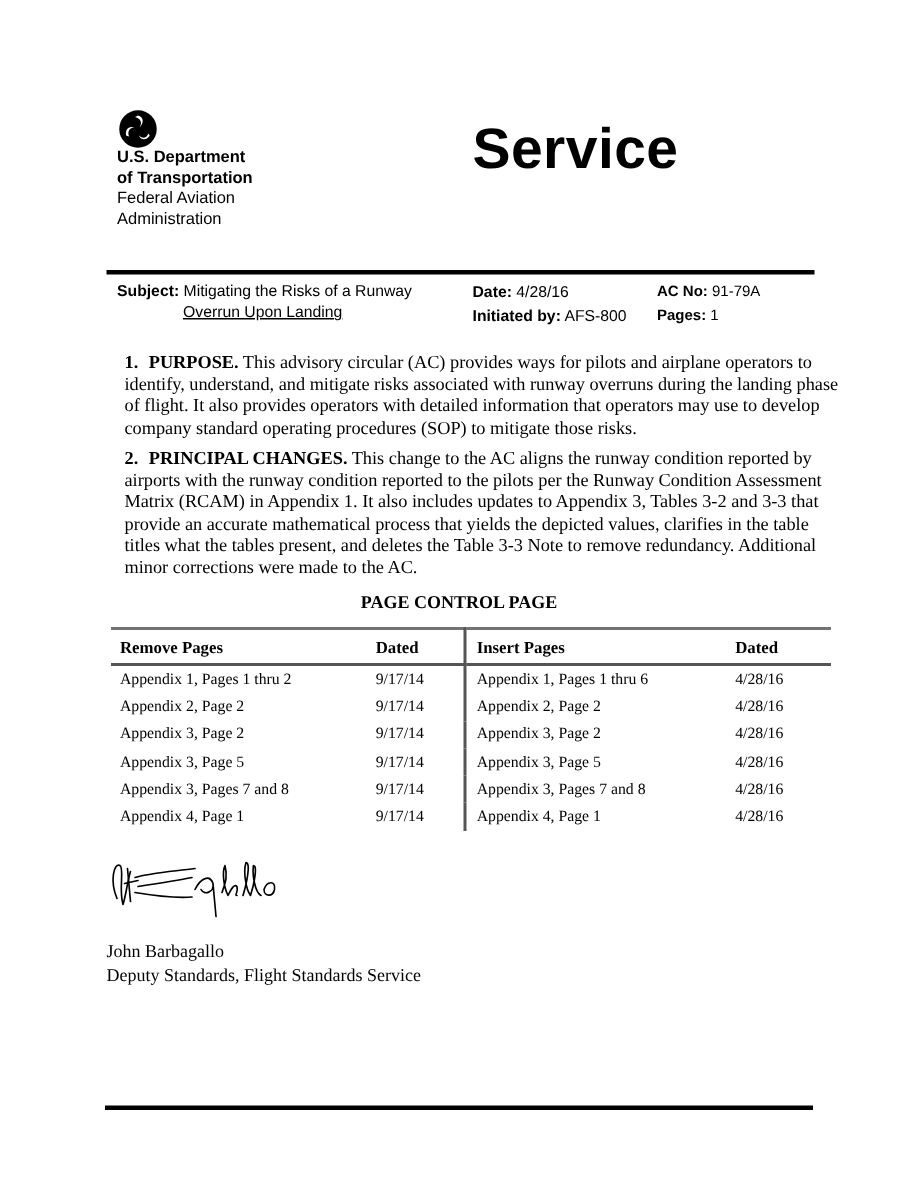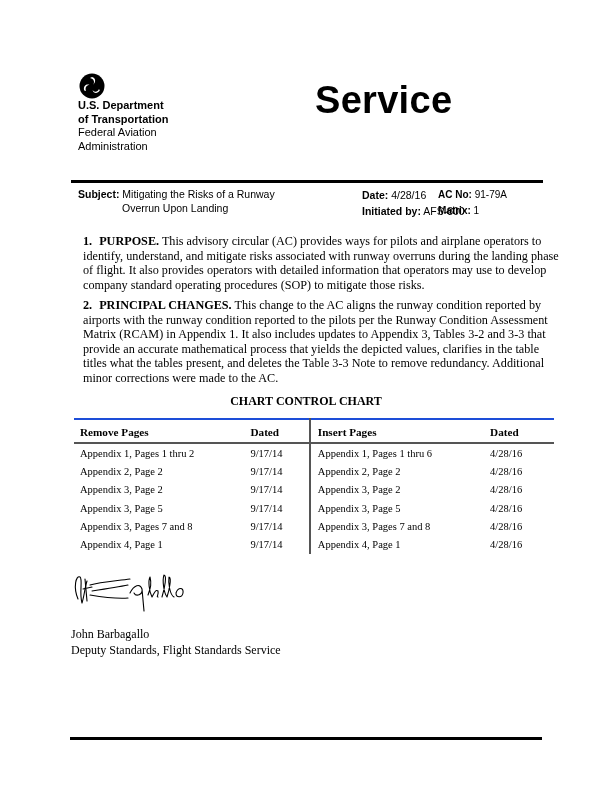--- a/index.html
+++ b/index.html
@@ -11,35 +11,35 @@
   #logo { left: 79px; top: 73px; width: 26px; height: 26px; }
   #agency { left: 78px; top: 99px; font-size: 11px; line-height: 13.5px; }
   #agency .b { font-weight: bold; }
 
   #title { left: 315px; top: 72px; font-size: 38px; font-weight: bold; line-height: 56px; letter-spacing: 0.3px; }
 
   .rule-thick { height: 3px; background: #000; }
   #hdr-rule { left: 71px; top: 180px; width: 472px; }
   #subj { left: 78px; }
   #subj-label { font-weight: bold; }
-  #subj-text2 { padding-left: 44px; }
-  #datecol { left: 315px; margin-left: 47px; }
+  #subj-text2 { padding-left: 44px; text-decoration: underline; }
+  #datecol { left: 315px; }
   #accol { left: 438px; }
   .lbl { font-weight: bold; }
 
   .para { left: 71px; width: 480px; font-size: 12.2px; line-height: 14.6px; text-align: left; margin-left: 12px; }
   #p1 { top: 234px; }
   #p2 { top: 298px; }
   .para .num { font-weight: bold; margin-right: 7px; }
   .para .hd { font-weight: bold; }
 
   #pcc-title { left: 0; width: 612px; top: 394px; text-align: center; font-size: 12px; font-weight: bold; }
 
   #pcc { left: 74px; top: 418px; width: 480px; border-collapse: collapse; font-size: 10.5px; }
-  #pcc th { text-align: left; font-weight: bold; font-size: 11.2px; padding: 4px 6px 2px 6px; height: 16px; border-top: 2px solid #1d4ed8; border-bottom: 2px solid #555; }
+  #pcc th { text-align: left; font-weight: bold; font-size: 11.2px; padding: 4px 6px 2px 6px; height: 16px; border-top: 2px solid #737373; border-bottom: 2px solid #555; }
   #pcc td { padding: 0 6px; height: 18.3px; }
   #pcc .c1 { width: 168px; }
   #pcc .c2 { width: 54px; border-right: 2px solid #555; }
   #pcc .c3 { width: 170px; padding-left: 7px; }
   #pcc .c4 { width: 60px; }
 
   #sig { left: 70px; top: 567px; width: 150px; height: 50px; }
   #signer { left: 71px; top: 627px; font-size: 12px; line-height: 15.5px; }
 
   #foot-rule { left: 70px; top: 737px; width: 472px; }
@@ -75,32 +75,32 @@
   <div id="subj-text2">Overrun Upon Landing</div>
 </div>
 
 <div id="datecol" class="abs sans" style="top:187px;font-size:10.5px;line-height:16px;">
   <div><span class="lbl">Date:</span> <span>4/28/16</span></div>
   <div><span class="lbl">Initiated by:</span> <span>AFS-800</span></div>
 </div>
 
 <div id="accol" class="abs sans" style="top:187px;font-size:10px;line-height:16px;">
   <div><span class="lbl">AC No:</span> <span>91-79A</span></div>
-  <div><span class="lbl">Matrix:</span> <span>1</span></div>
+  <div><span class="lbl">Pages:</span> <span>1</span></div>
 </div>
 
 <div id="p1" class="abs serif para">
   <span class="num">1.</span><span class="hd">PURPOSE.</span> <span>This advisory circular (AC) provides ways for pilots and airplane operators to identify, understand, and mitigate risks associated with runway overruns during the landing phase of flight. It also provides operators with detailed information that operators may use to develop company standard operating procedures (SOP) to mitigate those risks.</span>
 </div>
 
 <div id="p2" class="abs serif para">
   <span class="num">2.</span><span class="hd">PRINCIPAL CHANGES.</span> <span>This change to the AC aligns the runway condition reported by airports with the runway condition reported to the pilots per the Runway Condition Assessment Matrix (RCAM) in Appendix 1. It also includes updates to Appendix 3, Tables 3-2 and 3-3 that provide an accurate mathematical process that yields the depicted values, clarifies in the table titles what the tables present, and deletes the Table 3-3 Note to remove redundancy. Additional minor corrections were made to the AC.</span>
 </div>
 
-<div id="pcc-title" class="abs serif">CHART CONTROL CHART</div>
+<div id="pcc-title" class="abs serif">PAGE CONTROL PAGE</div>
 
 <table id="pcc" class="abs serif">
   <thead>
     <tr>
       <th class="c1">Remove Pages</th>
       <th class="c2">Dated</th>
       <th class="c3">Insert Pages</th>
       <th class="c4">Dated</th>
     </tr>
   </thead>

